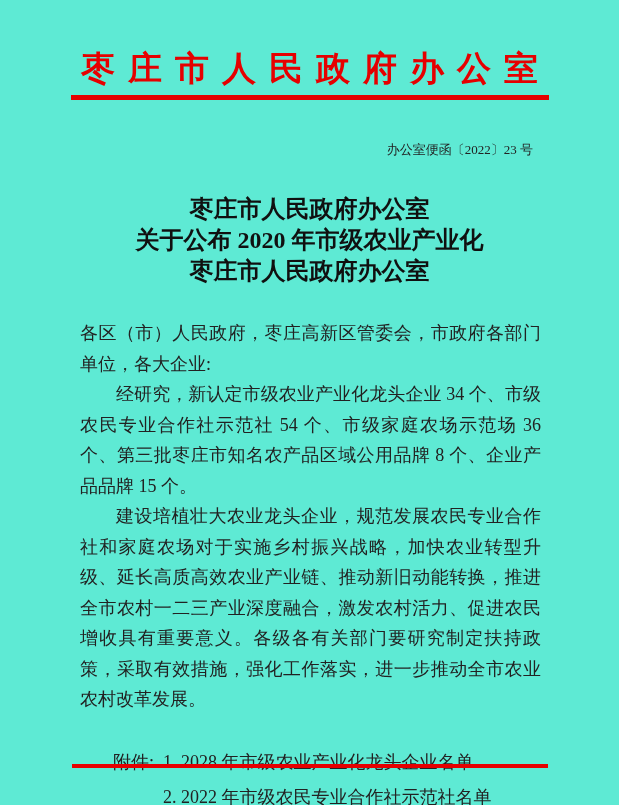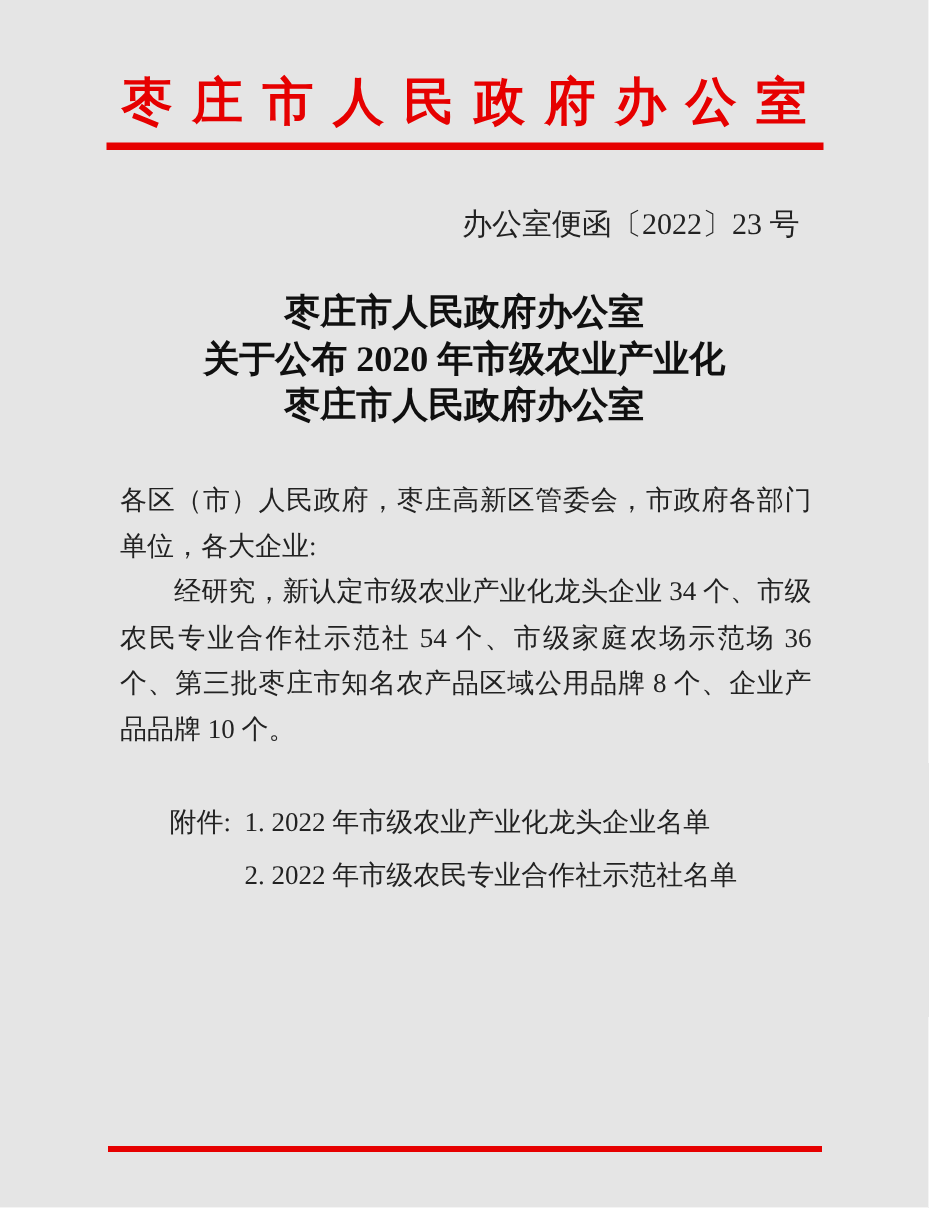--- a/index.html
+++ b/index.html
@@ -3,21 +3,21 @@
 <meta charset="utf-8">
 <style>
   :root { --red: #e60000; --ink: #1f1f1f; }
   * { box-sizing: border-box; }
   html, body { margin: 0; padding: 0; background: #ffffff; }
   .page {
     position: relative;
     width: 619px;
     height: 805px;
     margin: 0 auto;
-    background: #e5e5e5;
+    background: #5eead4;
     overflow: hidden;
     font-family: "Liberation Serif", "DejaVu Serif", serif;
     color: var(--ink);
   }
   .letterhead {
     margin: 0;
     padding-top: 46px;
     text-align: center;
     font-size: 34px;
     line-height: 46px;
@@ -31,21 +31,21 @@
     width: 478px;
     margin: 3px auto 0 auto;
     height: 2px; 
     border-top: 3px solid var(--red);
     border-bottom: 2px solid var(--red);
   }
   .doc-number {
     margin-top: 37px;
     padding-right: 86px;
     text-align: right;
-    font-size: 20px;
+    font-size: 13px;
     line-height: 26px;
     color: #222;
   }
   .doc-title {
     margin-top: 31px;
     text-align: center;
     font-size: 24px;
     line-height: 31px;
     font-weight: bold;
     color: #101010;
@@ -89,25 +89,26 @@
   <div class="doc-number">办公室便函〔2022〕23 号</div>
 
   <div class="doc-title">
     <div>枣庄市人民政府办公室</div>
     <div>关于公布 2020 年市级农业产业化</div>
     <div>枣庄市人民政府办公室</div>
   </div>
 
   <div class="body-text">
     <p>各区（市）人民政府，枣庄高新区管委会，市政府各部门单位，各大企业:</p>
-    <p class="indent">经研究，新认定市级农业产业化龙头企业 34 个、市级农民专业合作社示范社 54 个、市级家庭农场示范场 36 个、第三批枣庄市知名农产品区域公用品牌 8 个、企业产品品牌 10 个。</p>
+    <p class="indent">经研究，新认定市级农业产业化龙头企业 34 个、市级农民专业合作社示范社 54 个、市级家庭农场示范场 36 个、第三批枣庄市知名农产品区域公用品牌 8 个、企业产品品牌 15 个。</p>
+    <p class="indent">建设培植壮大农业龙头企业，规范发展农民专业合作社和家庭农场对于实施乡村振兴战略，加快农业转型升级、延长高质高效农业产业链、推动新旧动能转换，推进全市农村一二三产业深度融合，激发农村活力、促进农民增收具有重要意义。各级各有关部门要研究制定扶持政策，采取有效措施，强化工作落实，进一步推动全市农业农村改革发展。</p>
   </div>
 
   <div class="attach">
     <span class="label">附件:</span>
-    <span>1. 2022 年市级农业产业化龙头企业名单</span>
+    <span>1. 2028 年市级农业产业化龙头企业名单</span>
     <span></span>
     <span>2. 2022 年市级农民专业合作社示范社名单</span>
   </div>
 
   <div class="rule-footer"></div>
 
 </div>
 
 </body></html>

